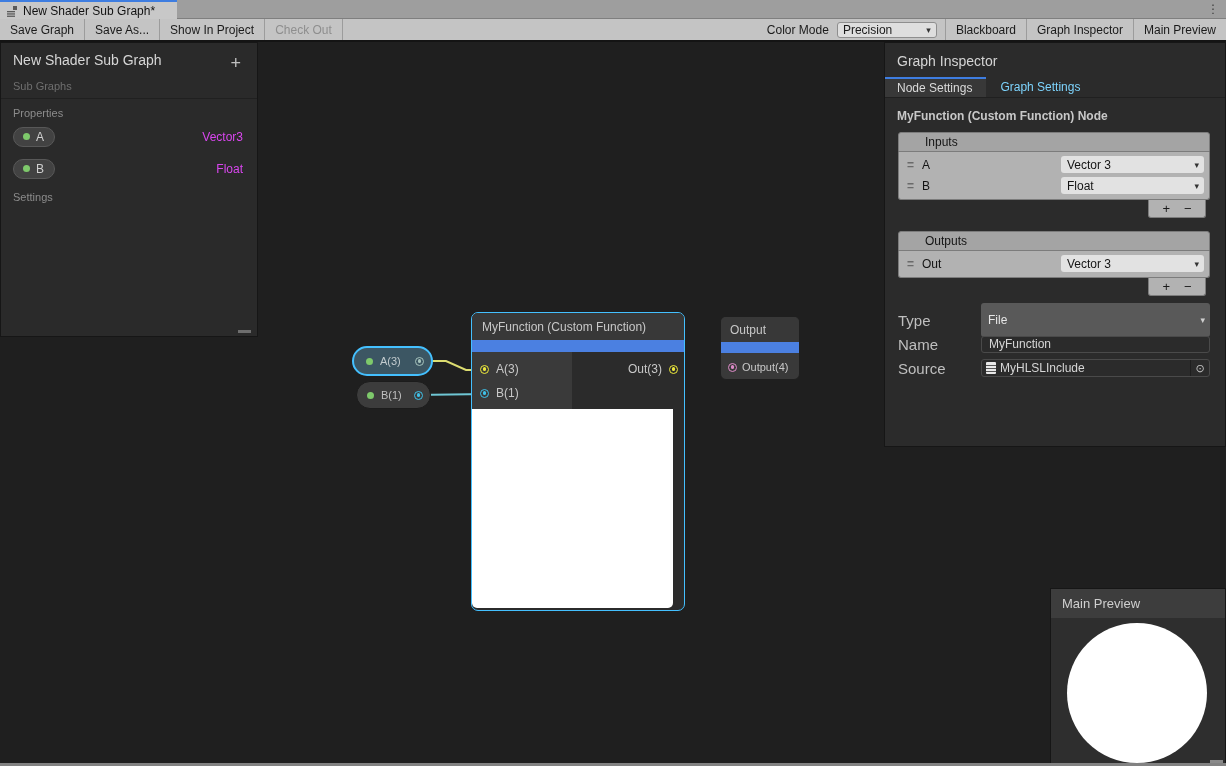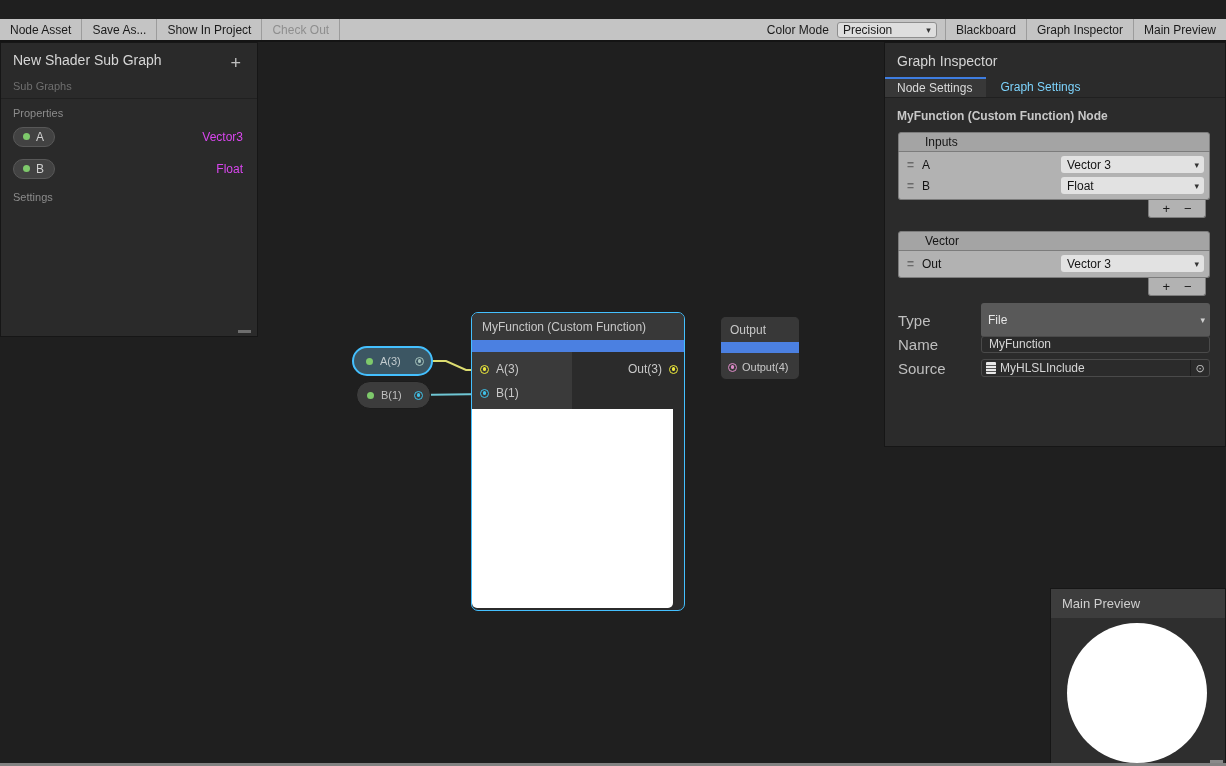--- a/index.html
+++ b/index.html
@@ -114,23 +114,35 @@
   .sphere { position:absolute; left:16px; top:5px; width:140px; height:140px; border-radius:50%; background:#ffffff; }
   .pv-resize { right:2px; bottom:2px; background:#8a8a8a; }
 
   .statusbar { position:absolute; left:0; bottom:0; width:1226px; height:3px; background:#828282; z-index:6; }
 </style>
 </head>
 <body>
 
 <div class="screen">
 
+  <div class="tabbar">
+    <div class="doc-tab">
+      <svg width="12" height="12" viewBox="0 0 12 12">
+        <rect x="7" y="1" width="4" height="4" fill="#5a5a5a"></rect>
+        <rect x="1" y="6" width="8" height="1.3" fill="#5a5a5a"></rect>
+        <rect x="1" y="8.3" width="8" height="1.3" fill="#5a5a5a"></rect>
+        <rect x="1" y="10.6" width="8" height="1.3" fill="#5a5a5a"></rect>
+      </svg>
+      <span>New Shader Sub Graph*</span>
+    </div>
+    <div class="kebab">⋮</div>
+  </div>
 
   <div class="toolbar">
-    <div class="tb-btn">Node Asset</div>
+    <div class="tb-btn">Save Graph</div>
     <div class="tb-btn">Save As...</div>
     <div class="tb-btn">Show In Project</div>
     <div class="tb-btn disabled">Check Out</div>
     <div class="spacer"></div>
     <div class="tb-label">Color Mode</div>
     <div class="tb-dropdown">
       <span>Precision</span>
       <span class="arrow">▾</span>
     </div>
     <div class="tb-right-btn">Blackboard</div>
@@ -266,21 +278,21 @@
       </div>
       <div class="ilist-footer">
         <span>+</span>
         <span>−</span>
       </div>
     </div>
 
     <div class="gap13"></div>
 
     <div class="ilist">
-      <div class="ilist-hdr">Vector</div>
+      <div class="ilist-hdr">Outputs</div>
       <div class="ilist-body">
         <div class="ilist-row">
           <span class="handle">=</span>
           <span class="rname">Out</span>
           <div class="ddrop">
             <span>Vector 3</span>
             <span class="arrow">▾</span>
           </div>
         </div>
       </div>

